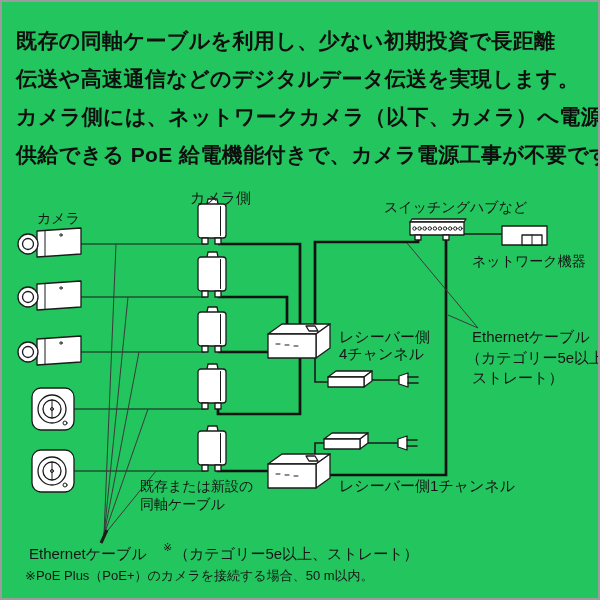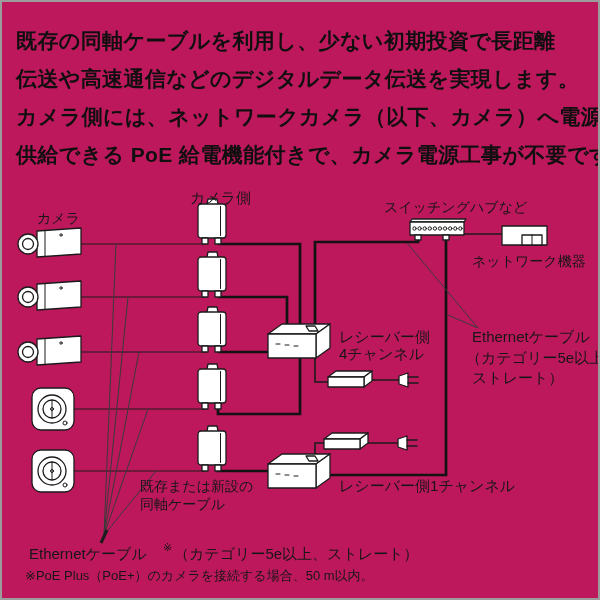--- a/index.html
+++ b/index.html
@@ -1,17 +1,17 @@
 <!DOCTYPE html>
 <html><head>
 <meta charset="utf-8">
 <style>
   html,body{margin:0;padding:0;background:#fff;}
   .page{
-    width:600px;height:600px;position:relative;background:#be185d;
+    width:600px;height:600px;position:relative;background:#22c55e;
     border:2px solid #9c9c9c;box-sizing:border-box;overflow:hidden;
     font-family:"Liberation Sans","DejaVu Sans",sans-serif;color:#111;
   }
   .intro{
     position:absolute;left:14px;top:20px;
     font-weight:700;font-size:21px;line-height:38px;letter-spacing:.4px;
     white-space:nowrap;color:#0f0f0f;
   }
   .diagram{position:absolute;left:0;top:0;}
   .dev{fill:#ffffff;stroke:#1b1b1b;stroke-width:1.3;stroke-linejoin:round;}

